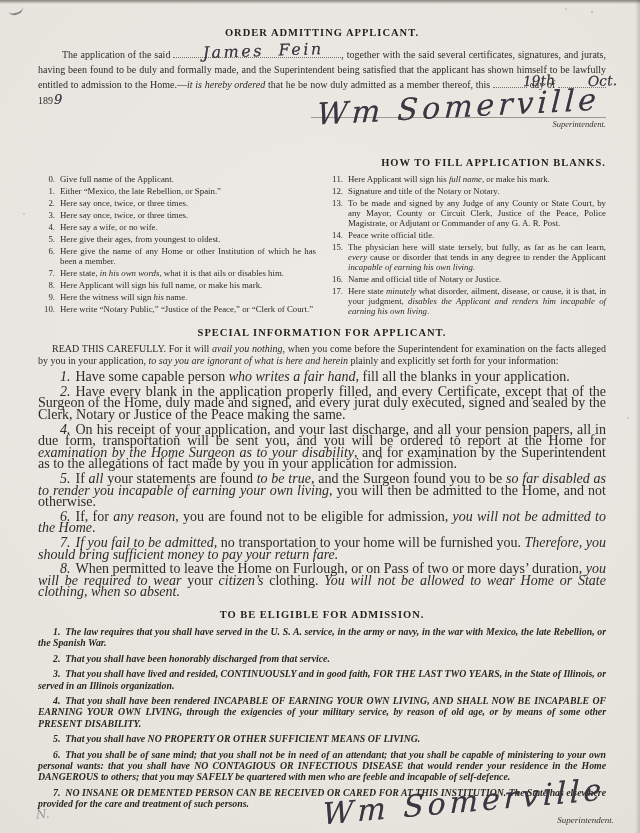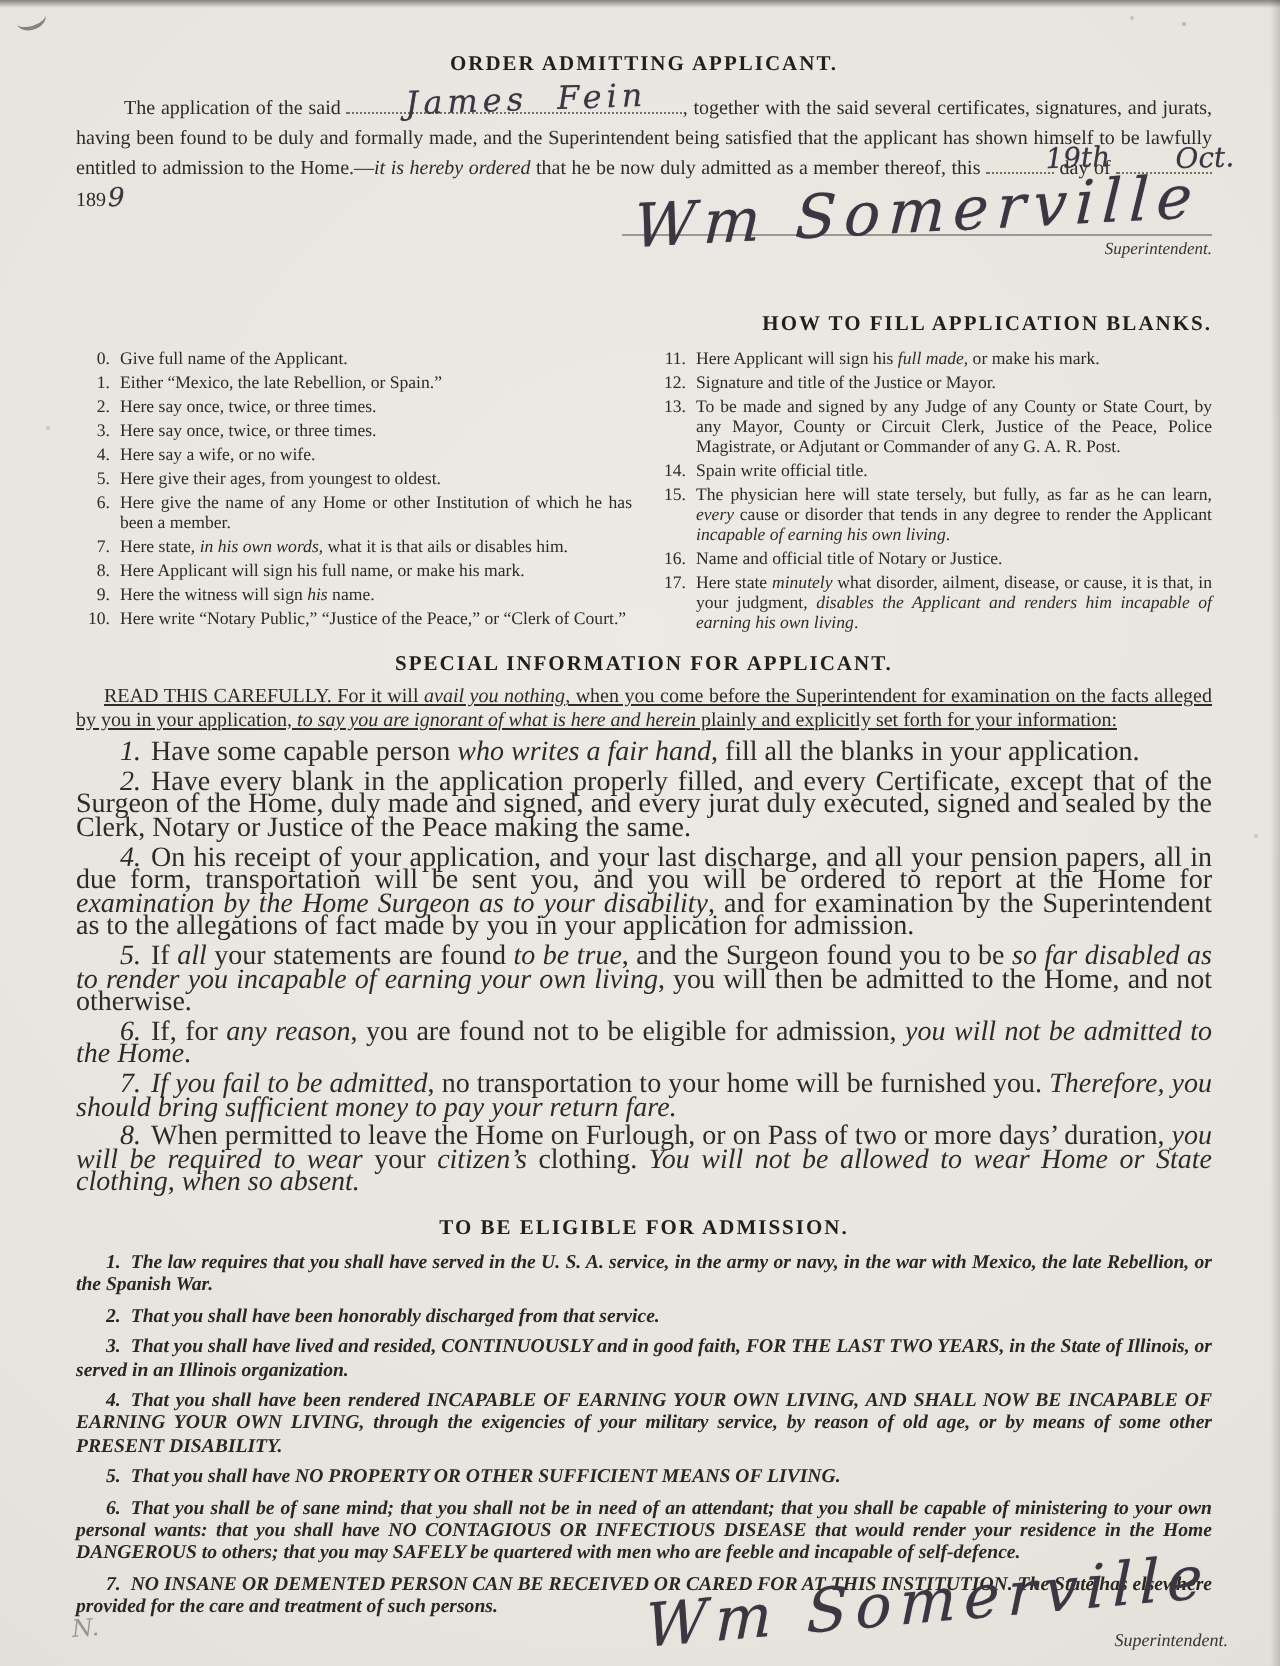--- a/index.html
+++ b/index.html
@@ -47,21 +47,21 @@
 
   
   .howto h2 { margin:11px 0 6px;text-align:right; }
   .cols { display:grid; grid-template-columns:278px 1fr; column-gap:10px; }
   .hrow { display:flex; margin-bottom:2px; }
   .hnum { flex:none; width:17px; text-align:right; margin-right:5px; font-size:8.8px; line-height:10px; }
   .hrow .itxt { flex:1; font-size:8.8px; line-height:10px; text-align:justify; }
 
   
   .special h2 { margin:9px 0 5px; }
-  .sp-intro { font-size:10px; line-height:11.6px; text-align:justify; text-indent:14px; margin-bottom:5px;text-decoration:underline; }
+  .sp-intro { font-size:10px; line-height:11.6px; text-align:justify; text-indent:14px; margin-bottom:5px; }
   .sp { font-size:14px; line-height:11.6px; text-align:justify; text-indent:22px; margin-bottom:3px; }
   .sp .snum { font-style:italic; margin-right:5px; }
 
   
   .eligible h2 { margin:11px 0 6px; }
   .el { font-size:9.8px; line-height:11.4px; font-weight:700; font-style:italic;
         text-align:justify; text-indent:15px; margin-bottom:4px; color:#2a2720; }
   .el .enum { margin-right:5px; }
 
   
@@ -138,33 +138,33 @@
             <span class="itxt">Here the witness will sign <i>his</i> name.</span>
           </p>
           <p class="hrow">
             <span class="hnum">10.</span>
             <span class="itxt">Here write “Notary Public,” “Justice of the Peace,” or “Clerk of Court.”</span>
           </p>
         </div>
       <div class="col">
           <p class="hrow">
             <span class="hnum">11.</span>
-            <span class="itxt">Here Applicant will sign his <i>full made</i>, or make his mark.</span>
+            <span class="itxt">Here Applicant will sign his <i>full name</i>, or make his mark.</span>
           </p>
           <p class="hrow">
             <span class="hnum">12.</span>
-            <span class="itxt">Signature and title of the Justice or Mayor.</span>
+            <span class="itxt">Signature and title of the Notary or Notary.</span>
           </p>
           <p class="hrow">
             <span class="hnum">13.</span>
             <span class="itxt">To be made and signed by any Judge of any County or State Court, by any Mayor, County or Circuit Clerk, Justice of the Peace, Police Magistrate, or Adjutant or Commander of any G. A. R. Post.</span>
           </p>
           <p class="hrow">
             <span class="hnum">14.</span>
-            <span class="itxt">Spain write official title.</span>
+            <span class="itxt">Peace write official title.</span>
           </p>
           <p class="hrow">
             <span class="hnum">15.</span>
             <span class="itxt">The physician here will state tersely, but fully, as far as he can learn, <i>every</i> cause or disorder that tends in any degree to render the Applicant <i>incapable of earning his own living</i>.</span>
           </p>
           <p class="hrow">
             <span class="hnum">16.</span>
             <span class="itxt">Name and official title of Notary or Justice.</span>
           </p>
           <p class="hrow">

